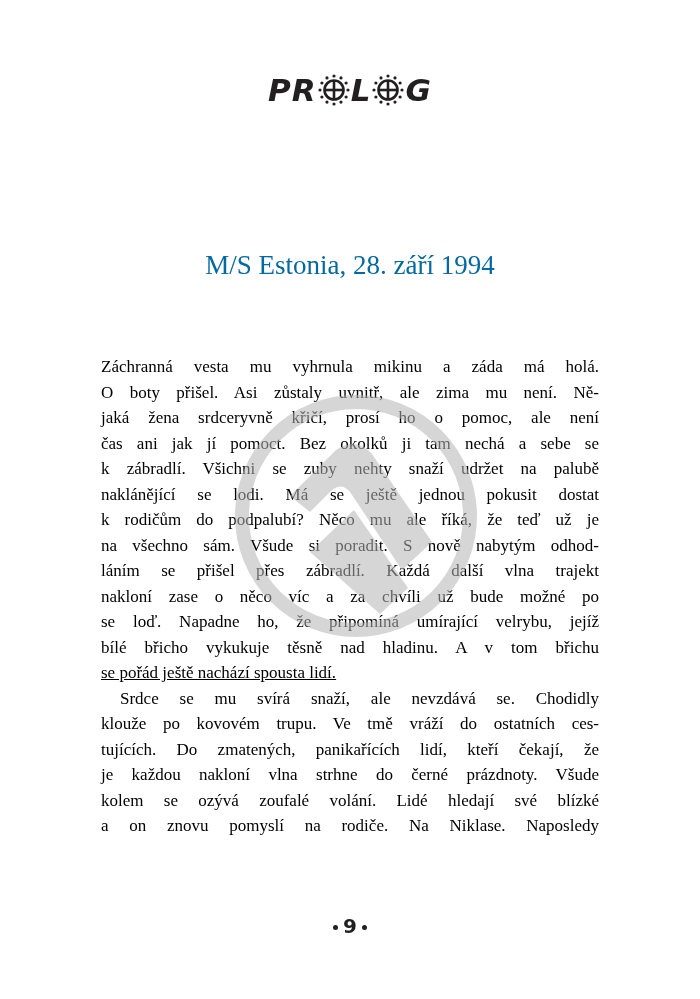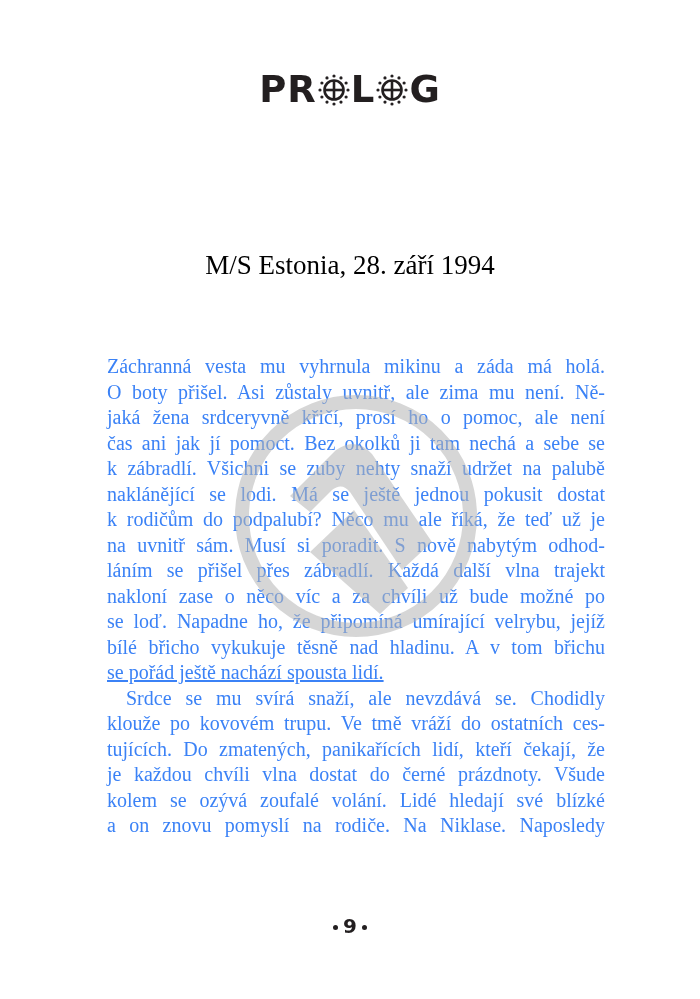--- a/index.html
+++ b/index.html
@@ -15,58 +15,59 @@
       color: #231f20;
     }
     .chapter-title {
       position: absolute;
       top: 70px;
       left: 0;
       width: 700px;
       text-align: center;
       font-family: "DejaVu Sans", sans-serif;
       font-weight: bold;
-      font-size: 37px;
+      font-size: 31px;
       letter-spacing: 1px;
       line-height: 40px;
       display: flex;
       justify-content: center;
       align-items: center;
+      font-style: italic;
     }
     .chapter-title .glyph {
       display: inline-block;
     }
     .wheel {
       display: inline-block;
       width: 32px;
       height: 32px;
       margin: 0 1px;
       vertical-align: middle;
     }
     .subtitle {
       position: absolute;
       top: 248px;
       left: 0;
       width: 700px;
       text-align: center;
       font-family: "Liberation Serif", serif;
       font-size: 27px;
       line-height: 34px;
-      color: #000000;
+      color: #0369a1;
     }
     .body-text {
       position: absolute;
       top: 354px;
-      left: 107px;
+      left: 101px;
       width: 498px;
       font-family: "Liberation Serif", serif;
-      font-size: 20px;
+      font-size: 17px;
       line-height: 25.5px;
       text-align: justify;
-      color: #3b82f6;
+      color: #000000;
     }
     .body-text p {
       margin: 0;
     }
     .body-text .line {
       display: block;
       text-align-last: justify;
       white-space: nowrap;
       overflow: visible;
     }
@@ -159,32 +160,32 @@
 
 <div class="body-text">
   <p>
     <span class="line">Záchranná vesta mu vyhrnula mikinu a záda má holá.</span>
     <span class="line">O boty přišel. Asi zůstaly uvnitř, ale zima mu není. Ně-</span>
     <span class="line">jaká žena srdceryvně křičí, prosí ho o pomoc, ale není</span>
     <span class="line">čas ani jak jí pomoct. Bez okolků ji tam nechá a sebe se</span>
     <span class="line">k zábradlí. Všichni se zuby nehty snaží udržet na palubě</span>
     <span class="line">naklánějící se lodi. Má se ještě jednou pokusit dostat</span>
     <span class="line">k rodičům do podpalubí? Něco mu ale říká, že teď už je</span>
-    <span class="line">na uvnitř sám. Musí si poradit. S nově nabytým odhod-</span>
+    <span class="line">na všechno sám. Všude si poradit. S nově nabytým odhod-</span>
     <span class="line">láním se přišel přes zábradlí. Každá další vlna trajekt</span>
     <span class="line">nakloní zase o něco víc a za chvíli už bude možné po</span>
     <span class="line">se loď. Napadne ho, že připomíná umírající velrybu, jejíž</span>
     <span class="line">bílé břicho vykukuje těsně nad hladinu. A v tom břichu</span>
     <span class="line last">se pořád ještě nachází spousta lidí.</span>
   </p>
   <p>
     <span class="line indent">Srdce se mu svírá snaží, ale nevzdává se. Chodidly</span>
     <span class="line">klouže po kovovém trupu. Ve tmě vráží do ostatních ces-</span>
     <span class="line">tujících. Do zmatených, panikařících lidí, kteří čekají, že</span>
-    <span class="line">je každou chvíli vlna dostat do černé prázdnoty. Všude</span>
+    <span class="line">je každou nakloní vlna strhne do černé prázdnoty. Všude</span>
     <span class="line">kolem se ozývá zoufalé volání. Lidé hledají své blízké</span>
     <span class="line">a on znovu pomyslí na rodiče. Na Niklase. Naposledy</span>
   </p>
 </div>
 
 <svg class="watermark" viewBox="0 0 248 248">
   <circle cx="124" cy="124" r="114" fill="none" stroke="#b5b5b5" stroke-width="14"></circle>
   <path d="M58 104 L104 58 Q124 44 140 62 L200 150 L170 178 L118 100 Q110 90 100 98 L78 120 Z" fill="#b5b5b5"></path>
   <path d="M78 160 L122 118 L176 196 L148 222 Z" fill="#b5b5b5"></path>
 </svg>

